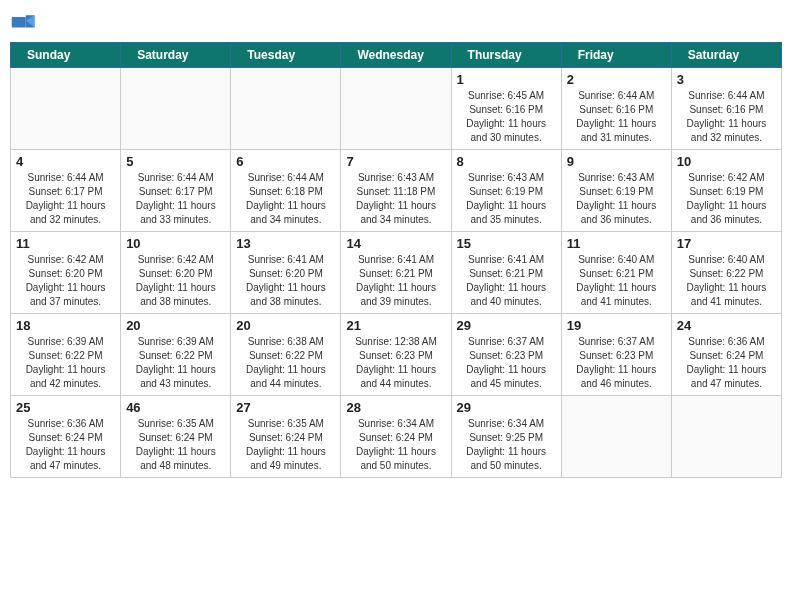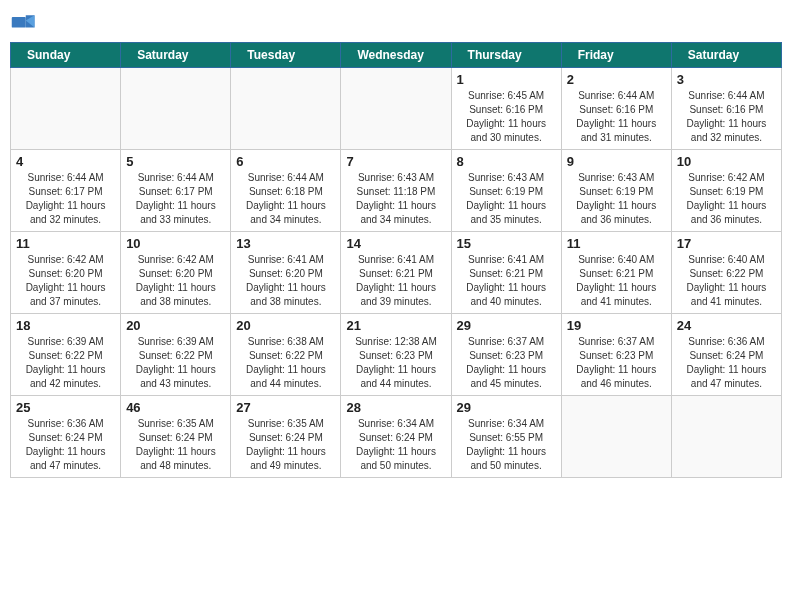--- a/index.html
+++ b/index.html
@@ -301,20 +301,20 @@
         </td>
         <td>
           <span class="day-num">28</span>
           <div class="day-info">Sunrise: 6:34 AM
 Sunset: 6:24 PM
 Daylight: 11 hours and 50 minutes.</div>
         </td>
         <td>
           <span class="day-num">29</span>
           <div class="day-info">Sunrise: 6:34 AM
-Sunset: 6:55 PM
+Sunset: 9:25 PM
 Daylight: 11 hours and 50 minutes.</div>
         </td>
         <td class="empty"></td>
         <td class="empty"></td>
       </tr>
     </tbody>
 </table>
 
 </body></html>

